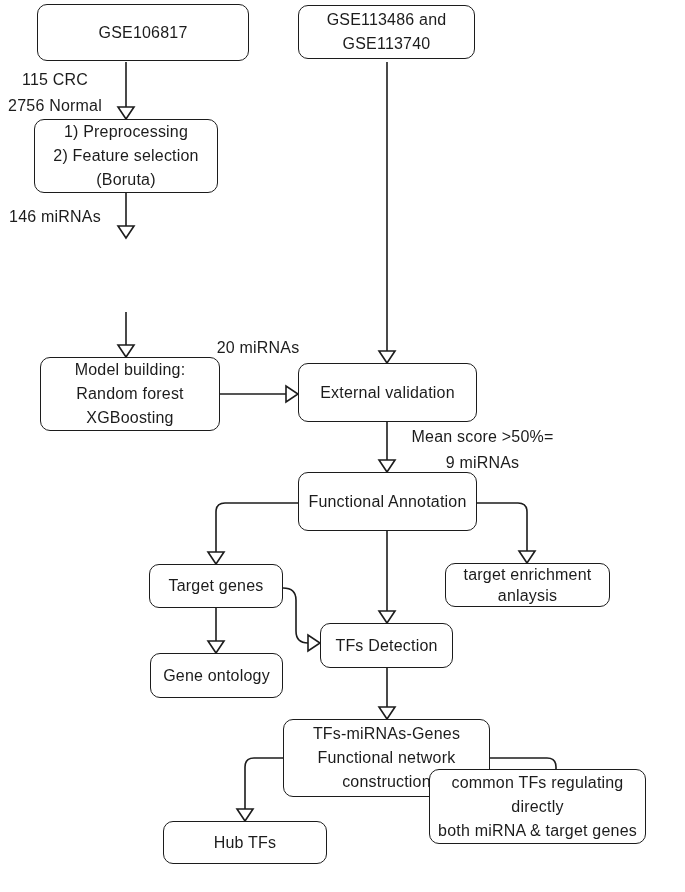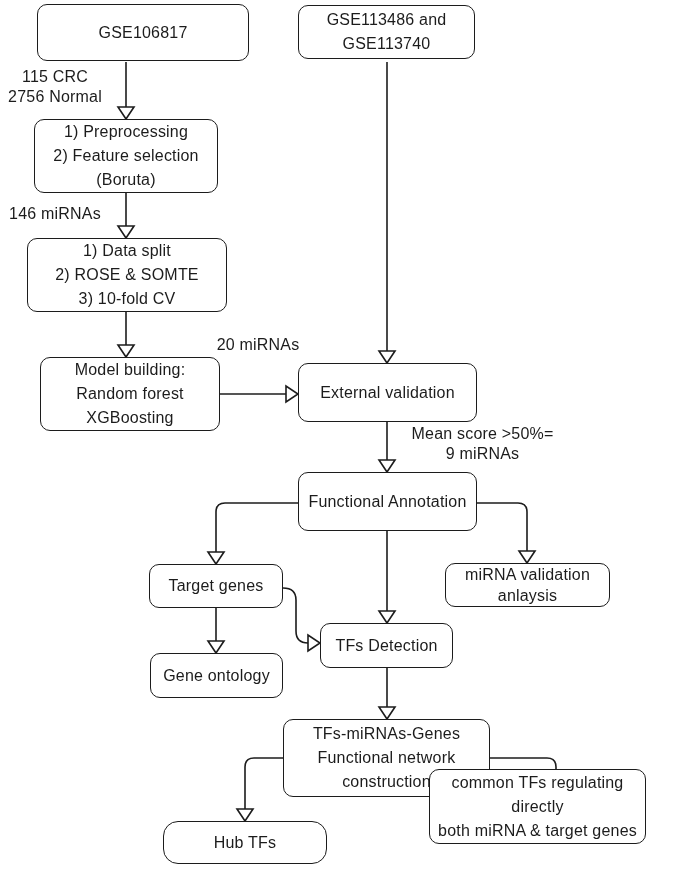--- a/index.html
+++ b/index.html
@@ -37,21 +37,21 @@
     font-size: 16px;
     line-height: 24px;
     letter-spacing: 0.2px;
     padding: 2px 4px;
   }
   .edge-label {
     position: absolute;
     text-align: center;
     white-space: pre-line;
     font-size: 16px;
-    line-height: 20px;
+    line-height: 26px;
     letter-spacing: 0.2px;
   }
   .edge-line {
     stroke: #1c1c1c;
     stroke-width: 1.6;
     fill: none;
   }
   .arrow-head {
     stroke: #1c1c1c;
     stroke-width: 1.6;
@@ -139,46 +139,43 @@
 
   <div class="node" style="left:37px; top:4px; width:212px; height:57px;">GSE106817</div>
 
   <div class="node" style="left:298px; top:5px; width:177px; height:54px;">GSE113486 and
 GSE113740</div>
 
   <div class="node" style="left:34px; top:119px; width:184px; height:74px;">1) Preprocessing
 2) Feature selection
 (Boruta)</div>
 
-  <div class="node" style="left:27px; top:238px; width:200px; height:74px;">1) Data split
-2) ROSE &amp; SOMTE
-3) 10-fold CV</div>
 
   <div class="node" style="left:40px; top:357px; width:180px; height:74px;">Model building:
 Random forest
 XGBoosting</div>
 
   <div class="node" style="left:298px; top:363px; width:179px; height:59px;text-align:right;">External validation</div>
 
   <div class="node" style="left:298px; top:472px; width:179px; height:59px;">Functional Annotation</div>
 
   <div class="node" style="left:149px; top:564px; width:134px; height:44px;">Target genes</div>
 
-  <div class="node" style="left:445px; top:563px; width:165px; height:44px; line-height:21px;">miRNA validation
+  <div class="node" style="left:445px; top:563px; width:165px; height:44px; line-height:21px;">target enrichment
 anlaysis</div>
 
   <div class="node" style="left:150px; top:653px; width:133px; height:45px;">Gene ontology</div>
 
   <div class="node" style="left:320px; top:623px; width:133px; height:45px;">TFs Detection</div>
 
   <div class="node" style="left:283px; top:719px; width:207px; height:78px;">TFs-miRNAs-Genes
 Functional network
 construction</div>
 
-  <div class="node" style="left:163px; top:821px; width:164px; height:43px;border-radius:15px;">Hub TFs</div>
+  <div class="node" style="left:163px; top:821px; width:164px; height:43px;">Hub TFs</div>
 
   <div class="node" style="left:429px; top:769px; width:217px; height:75px;">common TFs regulating directly
 both miRNA &amp; target genes</div>
 
   <div class="edge-label" style="left:0px; top:67px; width:110px;">115 CRC
 2756 Normal</div>
 
   <div class="edge-label" style="left:2px; top:204px; width:106px;">146 miRNAs</div>
 
   <div class="edge-label" style="left:208px; top:335px; width:100px;">20 miRNAs</div>

